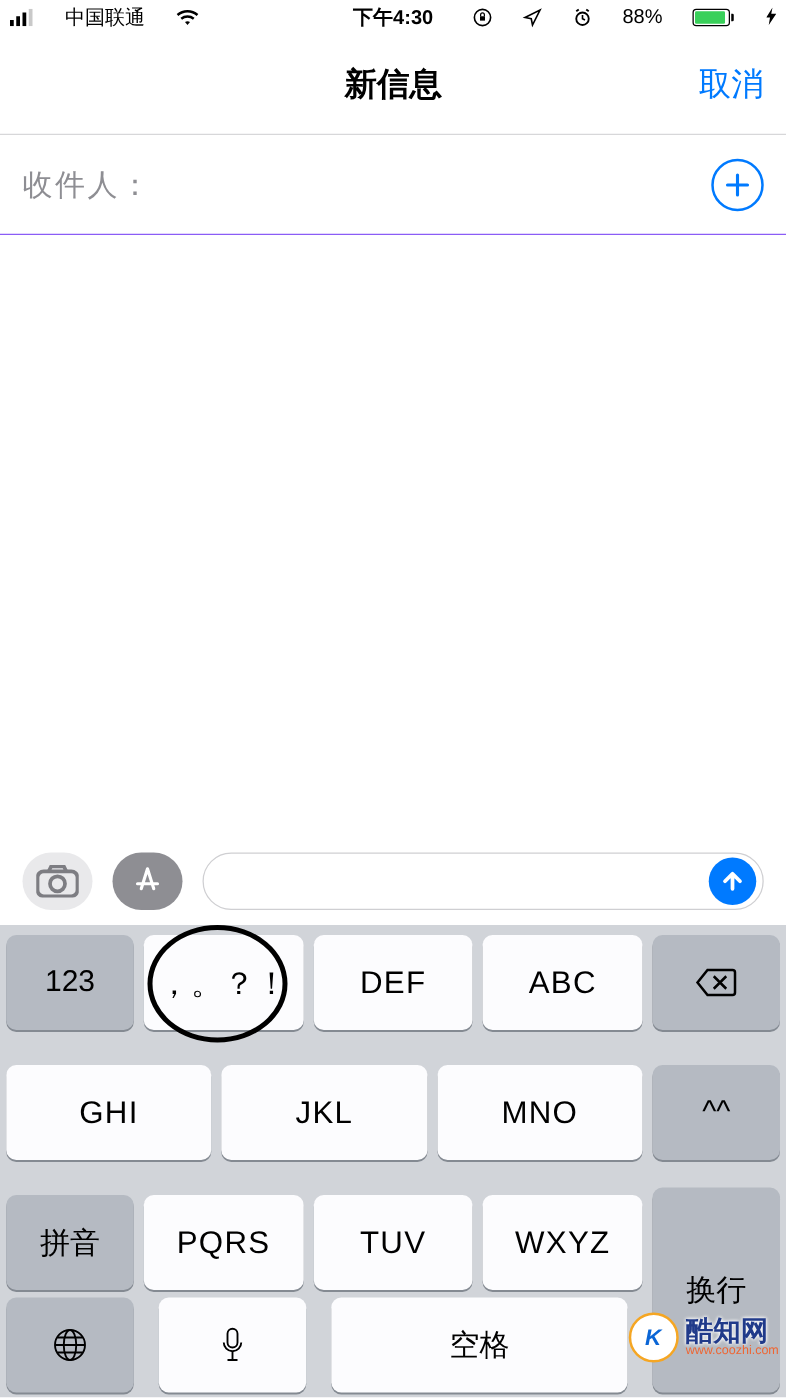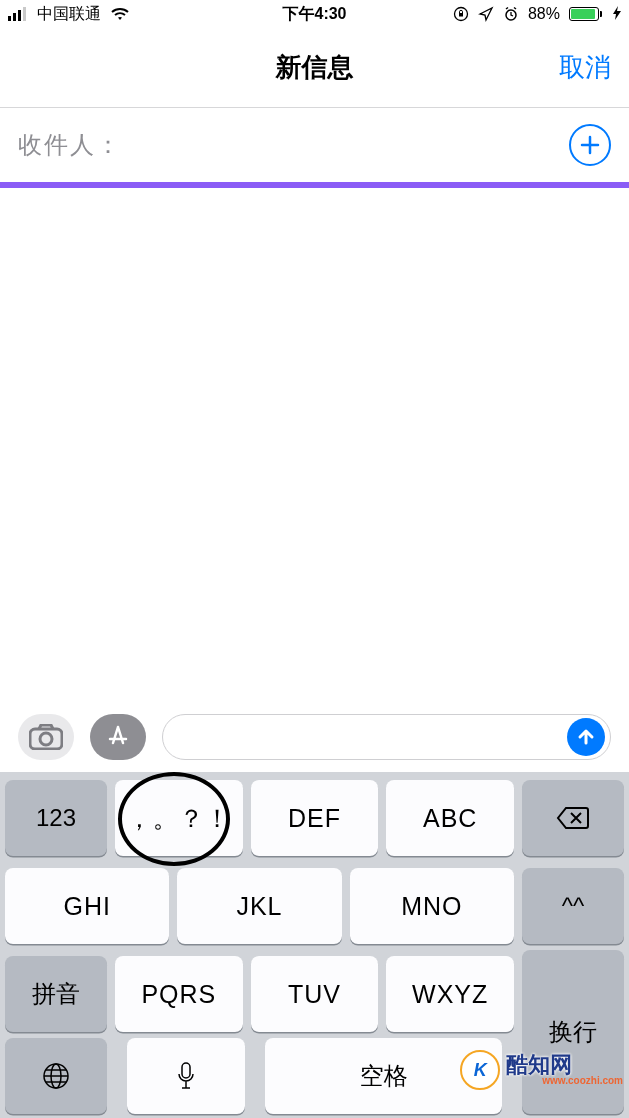--- a/index.html
+++ b/index.html
@@ -1,52 +1,52 @@
 <!DOCTYPE html>
 <html><head>
 <meta charset="utf-8">
 <style>
   * { margin: 0; padding: 0; box-sizing: border-box; }
   html, body { width: 629px; height: 1118px; font-family: -apple-system, "Helvetica Neue", Arial, sans-serif; background: #fff; overflow: hidden; }
 
   
   .status-bar { height: 28px; display: flex; align-items: center; justify-content: space-between; padding: 0 8px; font-size: 16px; font-weight: 500; color: #000; }
-  .status-left, .status-right { display: flex; align-items: center; gap: 9px; }
+  .status-left, .status-right { display: flex; align-items: center; gap: 24px; }
   .status-center { position: absolute; left: 50%; transform: translateX(-50%); font-weight: 600; }
   .signal-icon, .wifi-icon, .lock-icon, .nav-icon, .alarm-icon { display: inline-flex; }
   .battery { display: inline-flex; align-items: center; }
   .battery-body { width: 30px; height: 14px; border: 1.5px solid #000; border-radius: 3px; position: relative; }
   .battery-fill { position: absolute; left: 1px; top: 1px; bottom: 1px; width: 86%; background: #39d05a; border-radius: 1px; }
   .battery-tip { width: 2px; height: 6px; background: #000; margin-left: 1px; border-radius: 0 1px 1px 0; }
   .bolt { margin-left: 2px; font-size: 12px; }
 
   
   .nav-header { height: 80px; display: flex; align-items: center; justify-content: center; position: relative; border-bottom: 1px solid #d7d7d9; }
   .nav-title { font-size: 26px; font-weight: 600; }
   .nav-cancel { position: absolute; right: 18px; color: #007aff; font-size: 26px; }
 
   
-  .recipient-row { height: 80px; border-bottom: 6px solid #8b5cf6; display: flex; align-items: center; padding: 0 18px; gap: 48px; }
+  .recipient-row { height: 80px; border-bottom: 1px solid #8b5cf6; display: flex; align-items: center; padding: 0 18px; gap: 48px; }
   .recipient-label { color: #8e8e93; font-size: 24px; letter-spacing: 2px; }
   .recipient-input { flex: 1; border: none; outline: none; font-size: 24px; }
   .add-btn { width: 42px; height: 42px; border: 2.5px solid #007aff; border-radius: 50%; display: flex; align-items: center; justify-content: center; }
   .add-btn svg { display: block; }
 
   .body-blank { flex: 1; }
 
   
   .accessory { height: 70px; display: flex; align-items: center; gap: 16px; padding: 0 18px; }
   .acc-btn { width: 56px; height: 46px; border-radius: 23px; background: #e9e9eb; display: flex; align-items: center; justify-content: center; color: #7d7d82; }
   .msg-field { flex: 1; height: 46px; border: 1.5px solid #cfcfd2; border-radius: 23px; display: flex; align-items: center; padding: 0 5px 0 16px; }
   .msg-input { flex: 1; border: none; outline: none; font-size: 20px; }
   .send-btn { width: 38px; height: 38px; border-radius: 50%; background: #007aff; display: flex; align-items: center; justify-content: center; }
 
   
   .keyboard { background: #d1d4d9; padding: 8px 5px 4px 5px; }
-  .kb-row { display: flex; gap: 8px; margin-bottom: 12px; }
+  .kb-row { display: flex; gap: 8px; margin-bottom: 28px; }
   .kb-row.last { margin-bottom: 6px; }
   .kkey { background: #fcfcfe; border-radius: 8px; box-shadow: 0 1.5px 0 #848a92; display: flex; align-items: center; justify-content: center; font-size: 26px; color: #000; height: 76px; }
   .kkey.gray { background: #b5bac2; }
   .kkey.side { width: 102px; font-size: 24px; }
   .kkey.mid { flex: 1; font-size: 25px; letter-spacing: 1px; }
   .kkey.enter { width: 102px; font-size: 24px; }
   .kb-bottom { display: flex; gap: 20px; }
   .kb-bottom .kkey { height: 76px; }
   .kkey.globe { width: 102px; }
   .kkey.mic { flex: 1.05; }
@@ -55,21 +55,21 @@
   .circle-anno { position: absolute; border: 4px solid #000; border-radius: 50%; width: 112px; height: 94px; pointer-events: none; }
 
   .container { display: flex; flex-direction: column; height: 1118px; position: relative; }
   .midflex { flex: 1; display: flex; flex-direction: column; }
 
   
   .watermark { position: absolute; right: 6px; bottom: 28px; display: flex; align-items: center; gap: 6px; pointer-events: none; }
   .wm-logo { width: 40px; height: 40px; border-radius: 50%; background: #fff; border: 2px solid #f5a623; display:flex; align-items:center; justify-content:center; font-weight:bold; color:#0b66d6; font-size:18px; font-style: italic; }
   .wm-text { display:flex; flex-direction: column; line-height: 1; }
   .wm-text .cn { font-size: 22px; font-weight: bold; color: #203a8a; text-shadow: 0 0 3px #fff, 0 0 3px #fff; }
-  .wm-text .en { font-size: 10px; color: #e63; font-weight: bold; margin-left: 36px; }
+  .wm-text .en { font-size: 10px; color: #e63; font-weight: normal; }
 </style>
 </head>
 <body>
 
 <div class="container">
 
   <div class="status-bar">
     <div class="status-left">
       <span class="signal-icon">
         <svg width="20" height="14" viewBox="0 0 20 14">

